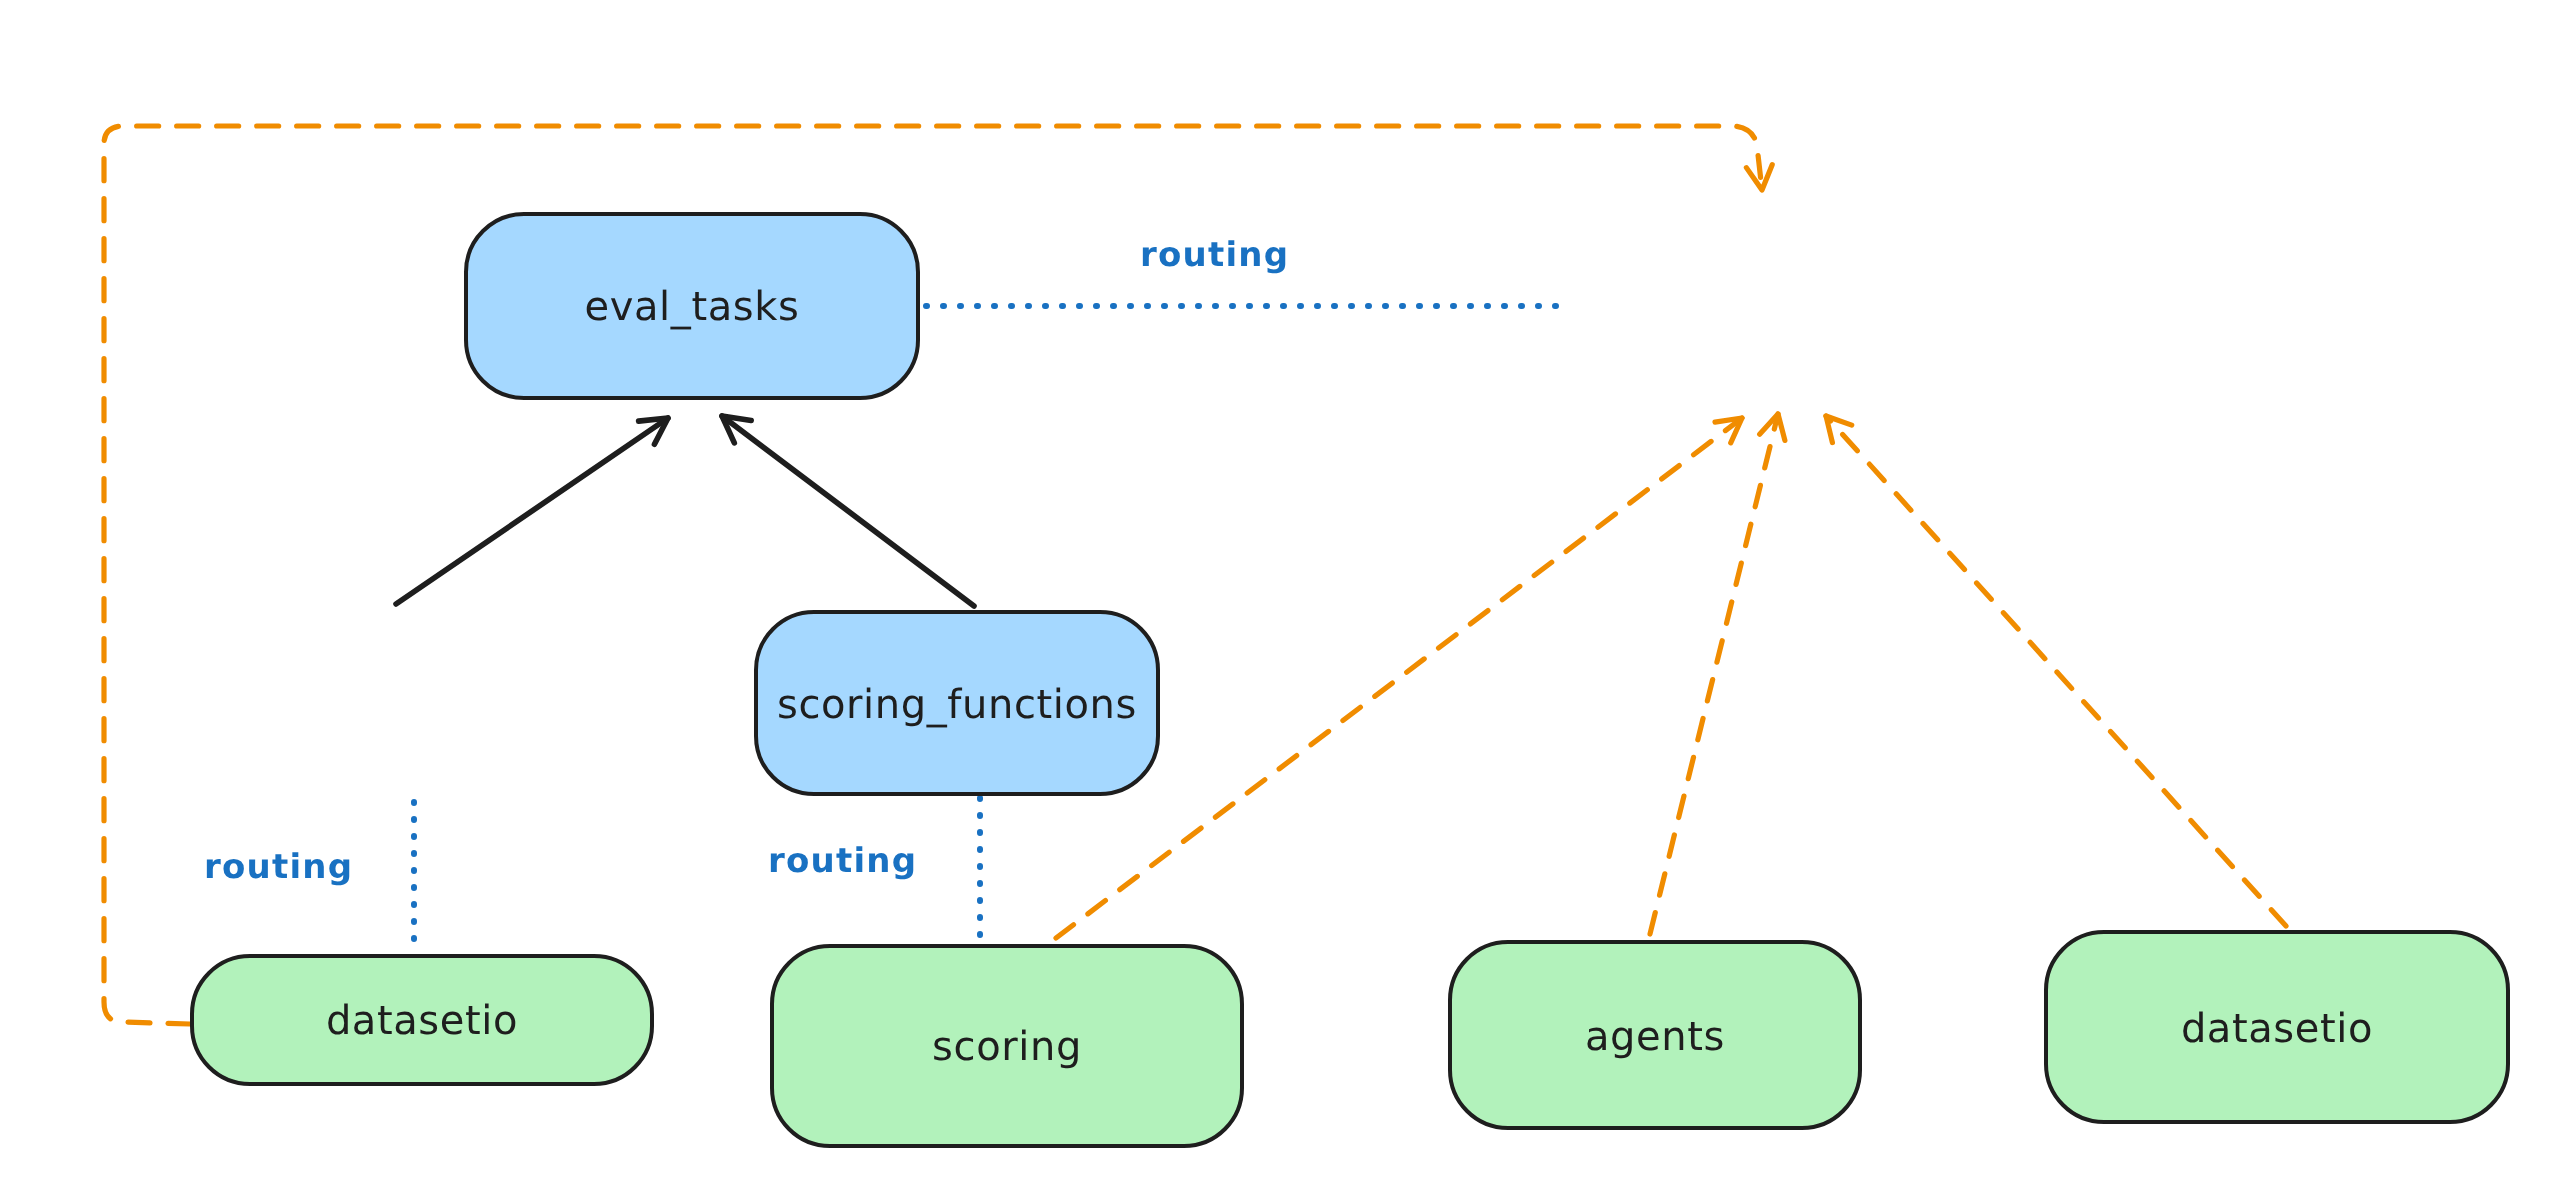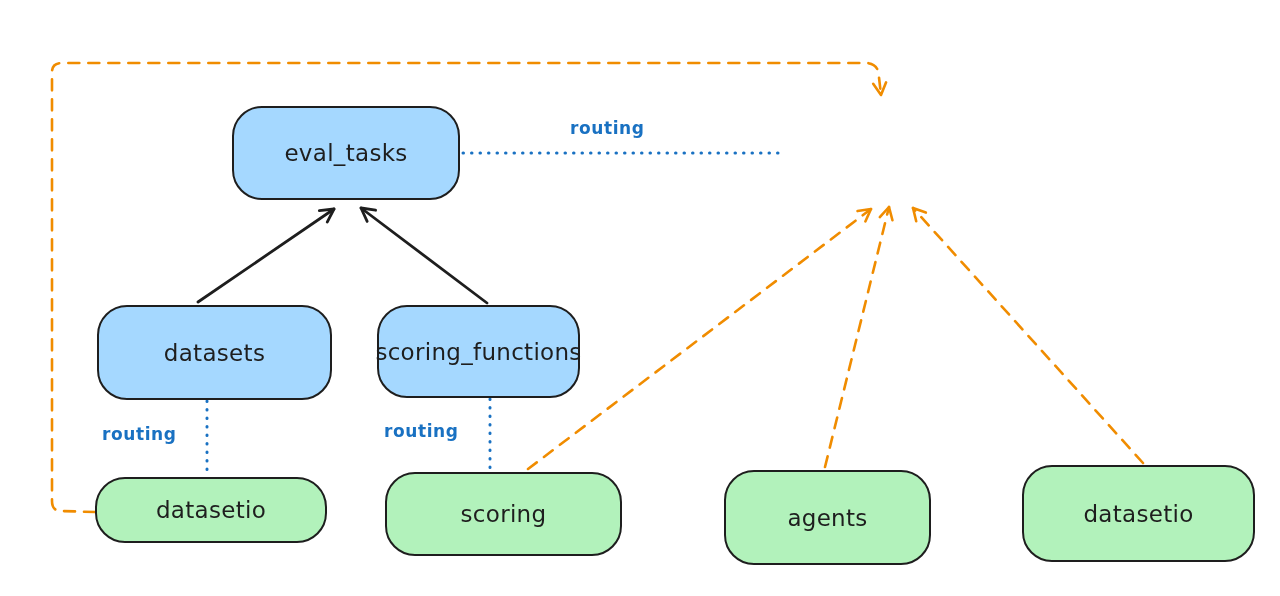--- a/index.html
+++ b/index.html
@@ -42,21 +42,21 @@
     stroke-dasharray: 11 9;
   }
   .mk-black { fill: none; stroke: var(--stroke); stroke-width: 2.8; stroke-linecap: round; stroke-linejoin: round; }
   .mk-orange { fill: none; stroke: var(--provider-orange); stroke-width: 2.6; stroke-linecap: round; stroke-linejoin: round; }
   .node {
     position: absolute;
     display: flex; align-items: center; justify-content: center;
     border: 2.6px solid var(--stroke);
     border-radius: 30px;
     color: var(--stroke);
-    font-size: 23px;
+    font-size: 20px;
     letter-spacing: 0.3px;
   }
   .node.blue  { background: var(--node-blue-fill); }
   .node.green { background: var(--node-green-fill); }
   .node-label { pointer-events: none; white-space: nowrap; }
   .edge-label {
     position: absolute;
     width: 110px;
     text-align: left;
     color: var(--routing-blue);
@@ -92,33 +92,30 @@
     <path class="e-orange" d="M 528 469 L 871 209" marker-end="url(#ah-orange)"></path>
     <path class="e-orange" d="M 825 467 L 889 207" marker-end="url(#ah-orange)"></path>
     <path class="e-orange" d="M 1143 463 L 913 208" marker-end="url(#ah-orange)"></path>
   </svg>
 
   <div class="node blue" style="left:232px; top:106px; width:228px; height:94px">
     <span class="node-label">eval_tasks</span>
   </div>
 
 
-  <div class="node blue" style="left:97px; top:305px; width:235px; height:95px">
-    <span class="node-label">datasets</span>
-  </div>
 
   <div class="node blue" style="left:377px; top:305px; width:203px; height:93px">
     <span class="node-label">scoring_functions</span>
   </div>
 
   <div class="node green" style="left:95px; top:477px; width:232px; height:66px">
     <span class="node-label">datasetio</span>
   </div>
 
-  <div class="node green" style="left:385px; top:472px; width:237px; height:84px">
+  <div class="node green" style="left:385px; top:472px; width:237px; height:102px">
     <span class="node-label">scoring</span>
   </div>
 
   <div class="node green" style="left:724px; top:470px; width:207px; height:95px">
     <span class="node-label">agents</span>
   </div>
 
   <div class="node green" style="left:1022px; top:465px; width:233px; height:97px">
     <span class="node-label">datasetio</span>
   </div>

